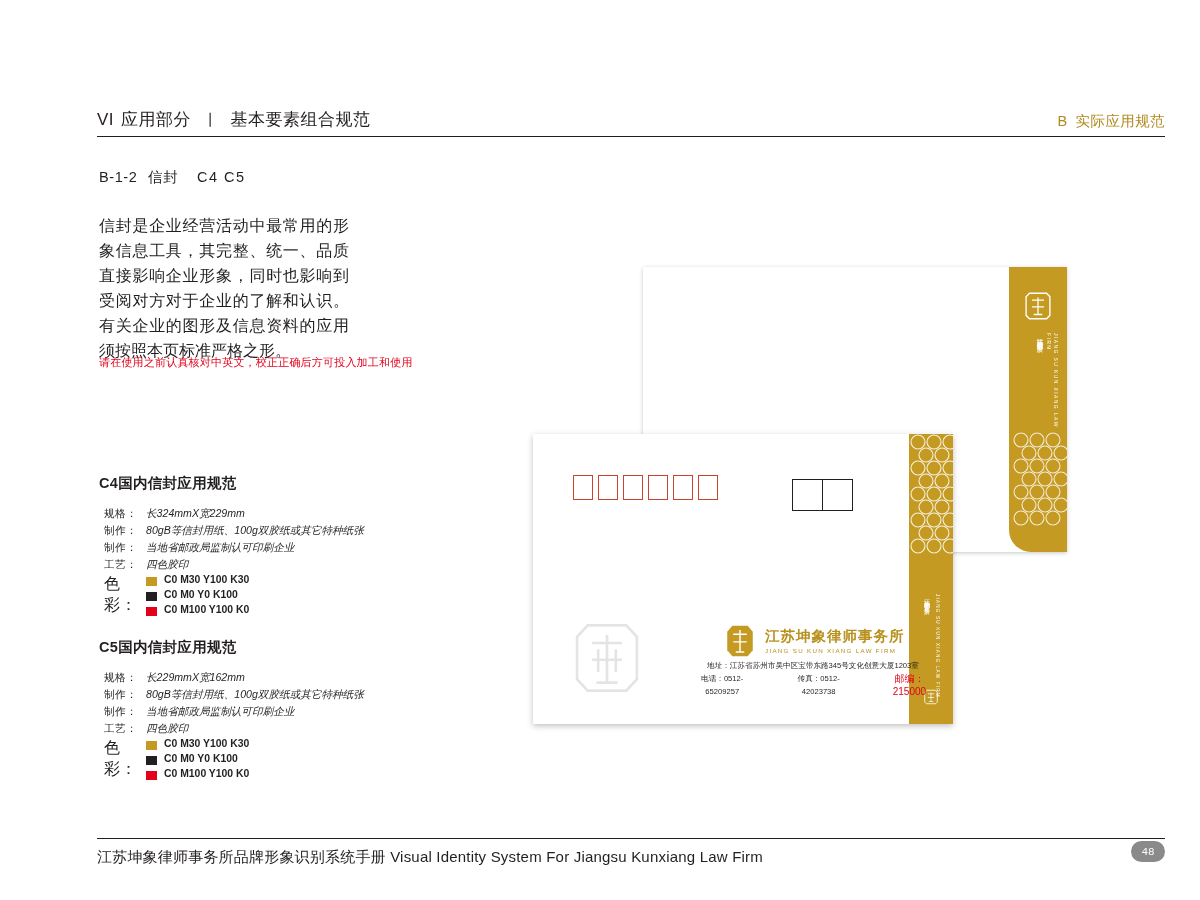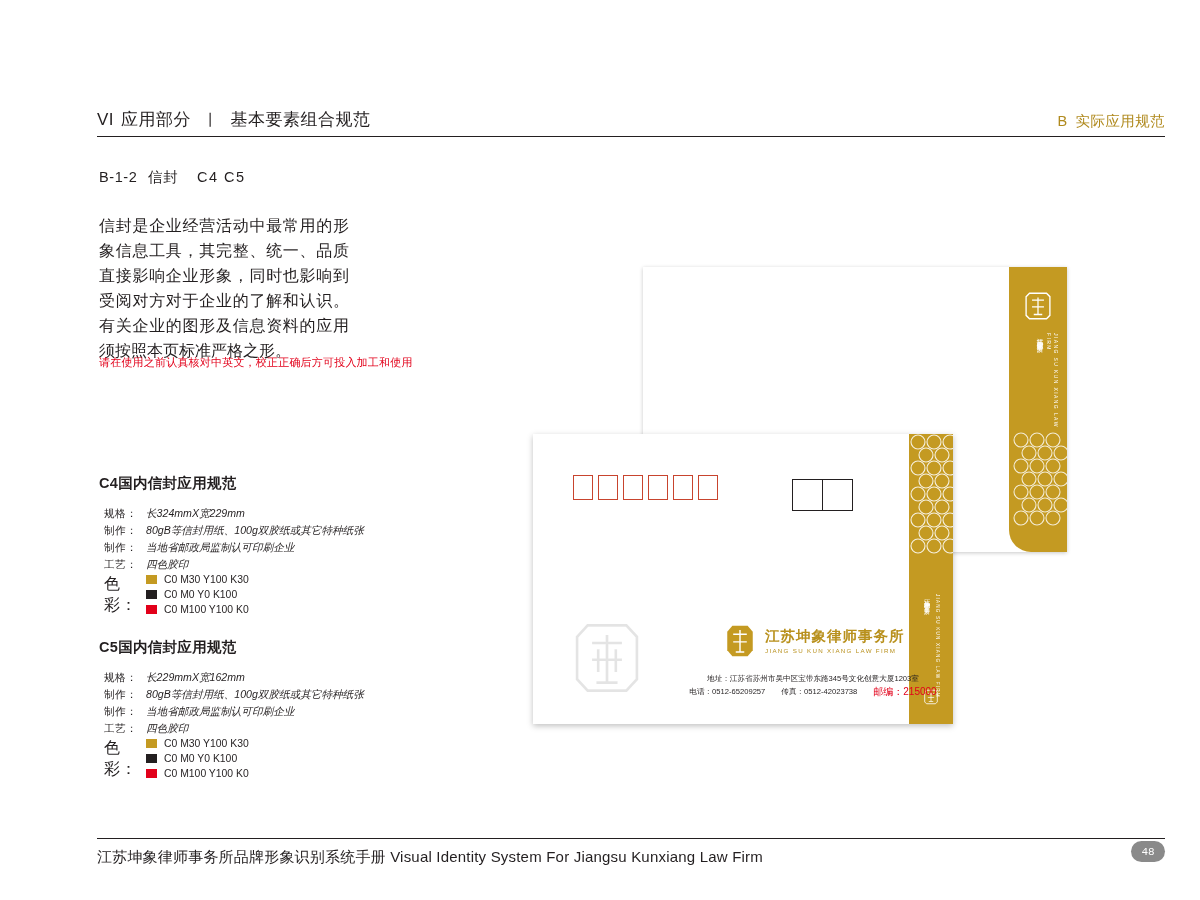--- a/index.html
+++ b/index.html
@@ -113,21 +113,21 @@
     font-size: 10.6px;
     line-height: 17px;
     color: #231f20;
     padding-left: 5px;
   }
   .spec-label { width: 42px; flex: none; letter-spacing: 0.5px; }
   .spec-value { flex: 1; font-style: italic; }
   .color-row { display: flex; align-items: flex-start; padding-left: 5px; }
   .color-row .spec-label { padding-top: 1px; }
   .swatch-list { display: flex; flex-direction: column; gap: 2px; }
-  .swatch-line { display: flex; align-items: center; height: 13px; }
+  .swatch-line { display: flex; align-items: flex-end; height: 13px; font-weight: bold; }
   .swatch {
     width: 11px; height: 9px;
     margin-right: 7px;
     display: inline-block;
   }
   .swatch-text { font-size: 10.4px; line-height: 13px; }
 
   
   .artwork { position: absolute; left: 500px; top: 262px; width: 640px; height: 500px; }
 
@@ -272,21 +272,21 @@
   .front-contact {
     position: absolute;
     left: 155px;
     bottom: 26px;
     width: 250px;
     text-align: center;
     font-size: 7.6px;
     line-height: 13px;
     color: #231f20;
   }
-  .contact-line2 { display: flex; justify-content: center; gap: 16px; position: relative;}
+  .contact-line2 { display: flex; justify-content: center; gap: 28px; position: relative;}
   .zipmark { color: #e2001a; font-size: 10px; }
 
   
   .footer {
     position: absolute;
     left: 84px;
     top: 838px;
     width: 1068px;
     border-top: 1px solid #231f20;
     padding-top: 9px;

